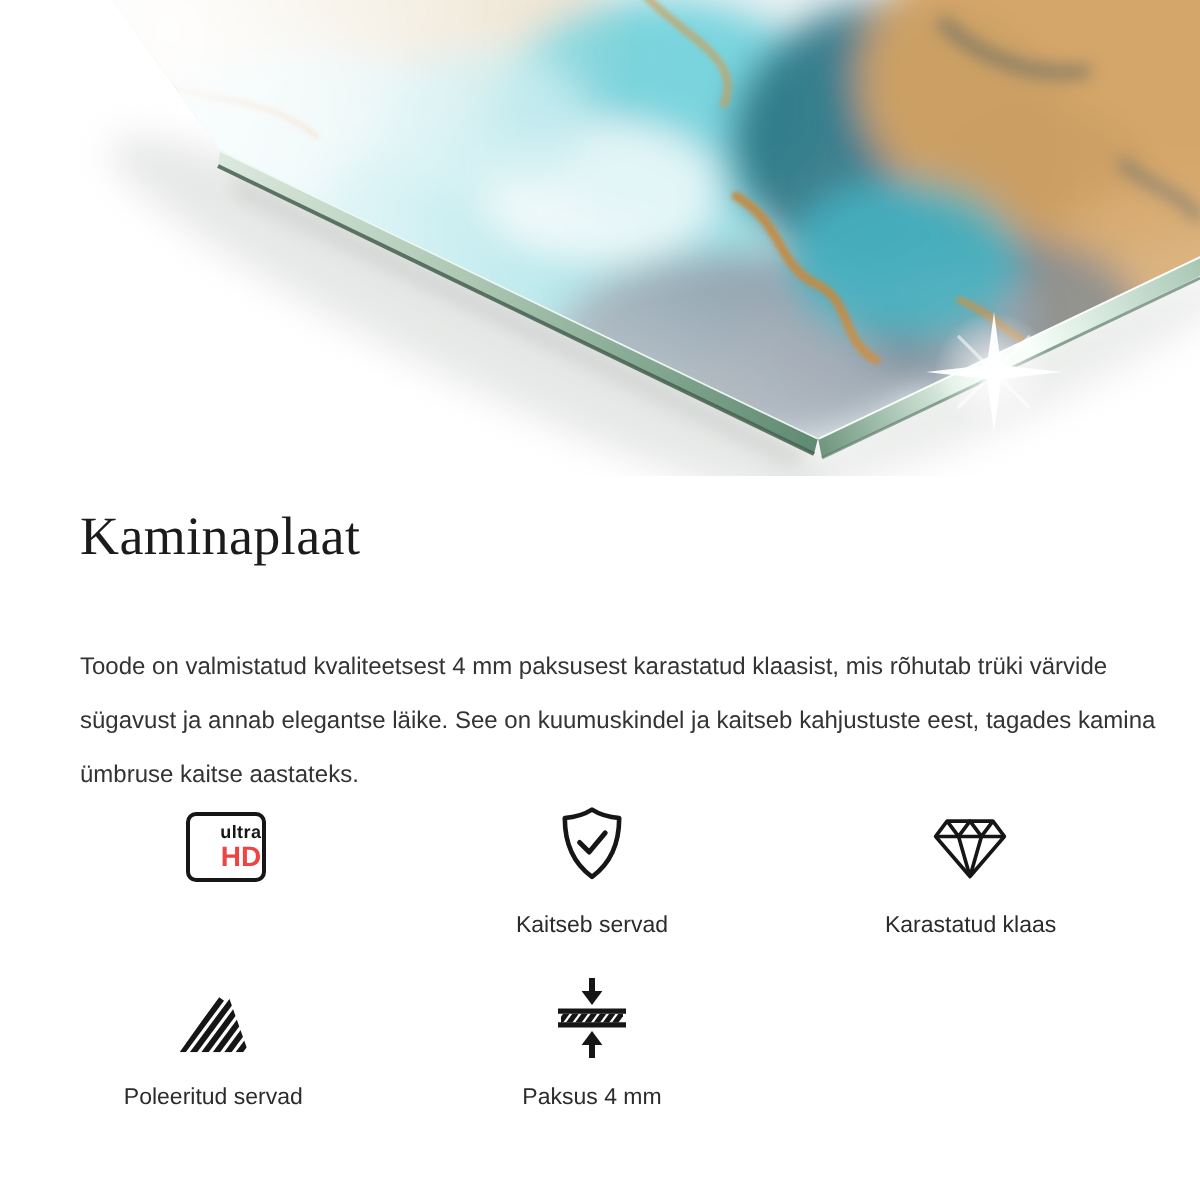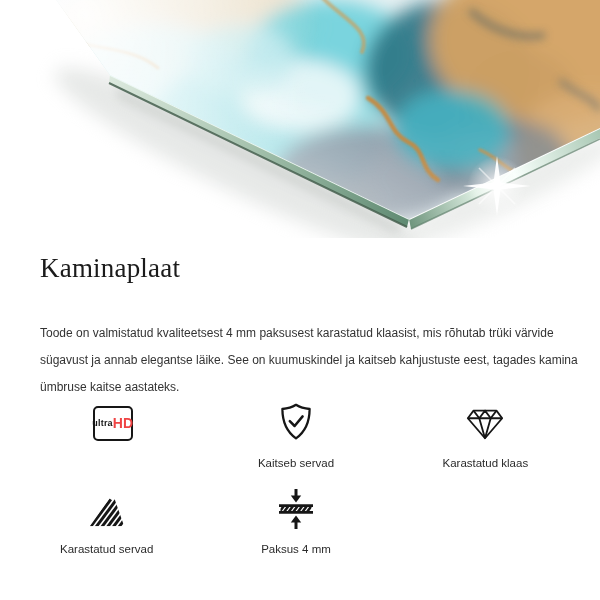--- a/index.html
+++ b/index.html
@@ -21,21 +21,21 @@
   }
   .features {
     position:absolute; left:12px; top:398px; width:568px;
     display:grid; grid-template-columns:repeat(3,1fr); row-gap:14px;
   }
   .feature { display:flex; flex-direction:column; align-items:center; }
   .icon-box { height:50px; display:flex; align-items:center; justify-content:center; }
   .feature-label { margin-top:8px; font-size:11.5px; line-height:14px; color:#2b2b2b; }
   .uhd {
     width:36px; height:31px; border:2.5px solid #161616; border-radius:5px;
-    display:flex; flex-direction:row; align-items:center; justify-content:center;
+    display:flex; flex-direction:column; align-items:flex-end; justify-content:center;
     background:#ffffff;
     margin-left:12px;
   }
   .uhd-top { font-size:9px; font-weight:700; line-height:9px; color:#161616; letter-spacing:0.2px; }
   .uhd-bottom { font-size:14px; font-weight:800; line-height:14px; color:#ef4444; }
   svg.icon { display:block; }
 </style>
 </head>
 <body>
 
@@ -194,21 +194,21 @@
             <line x1="-6" y1="47" x2="20" y2="12"></line>
             <line x1="0" y1="47" x2="26" y2="12"></line>
             <line x1="6" y1="47" x2="32" y2="12"></line>
             <line x1="12" y1="47" x2="38" y2="12"></line>
             <line x1="18" y1="47" x2="44" y2="12"></line>
             <line x1="24" y1="47" x2="50" y2="12"></line>
             <line x1="30" y1="47" x2="56" y2="12"></line>
           </g>
         </svg>
       </div>
-      <div class="feature-label">Karastatud servad</div>
+      <div class="feature-label">Poleeritud servad</div>
     </div>
 
     <div class="feature">
       <div class="icon-box">
         <svg class="icon" width="44" height="44" viewBox="0 0 44 44">
           <defs>
               <clipPath id="barclip">
                 <rect x="6.5" y="19.9" width="31" height="4.4"></rect>
               </clipPath>
             </defs>

